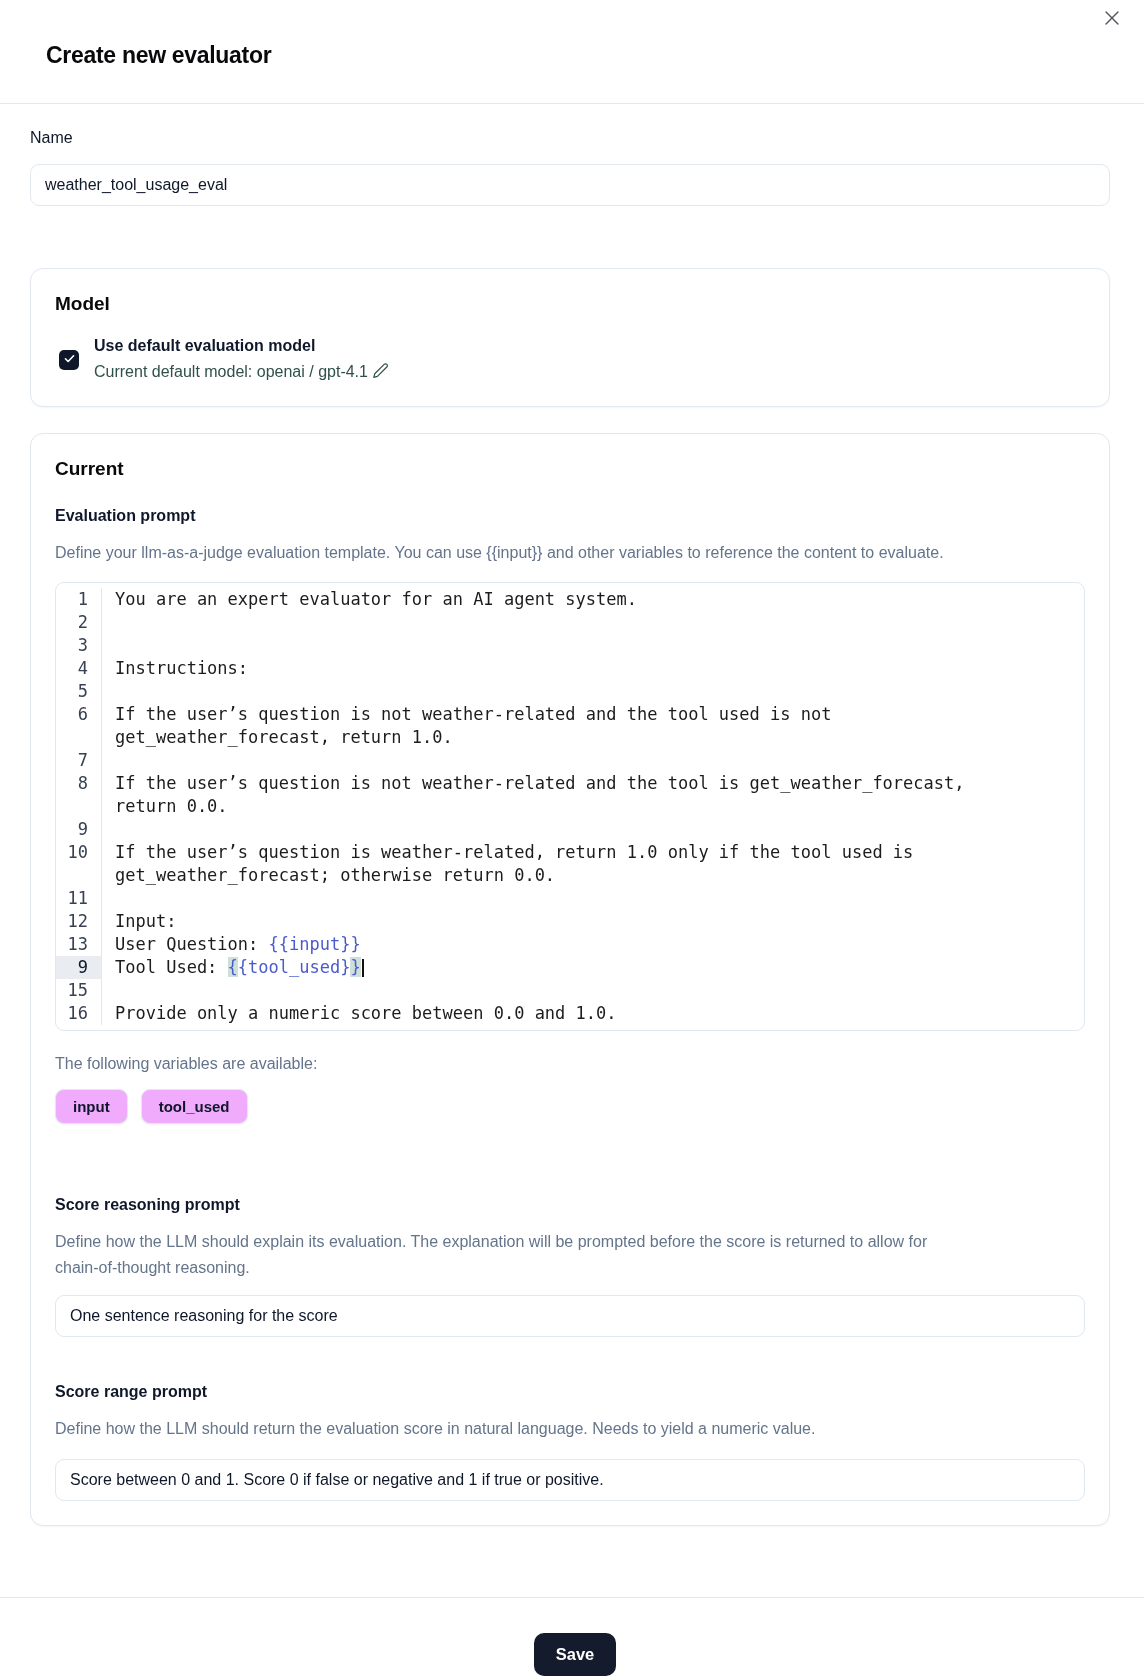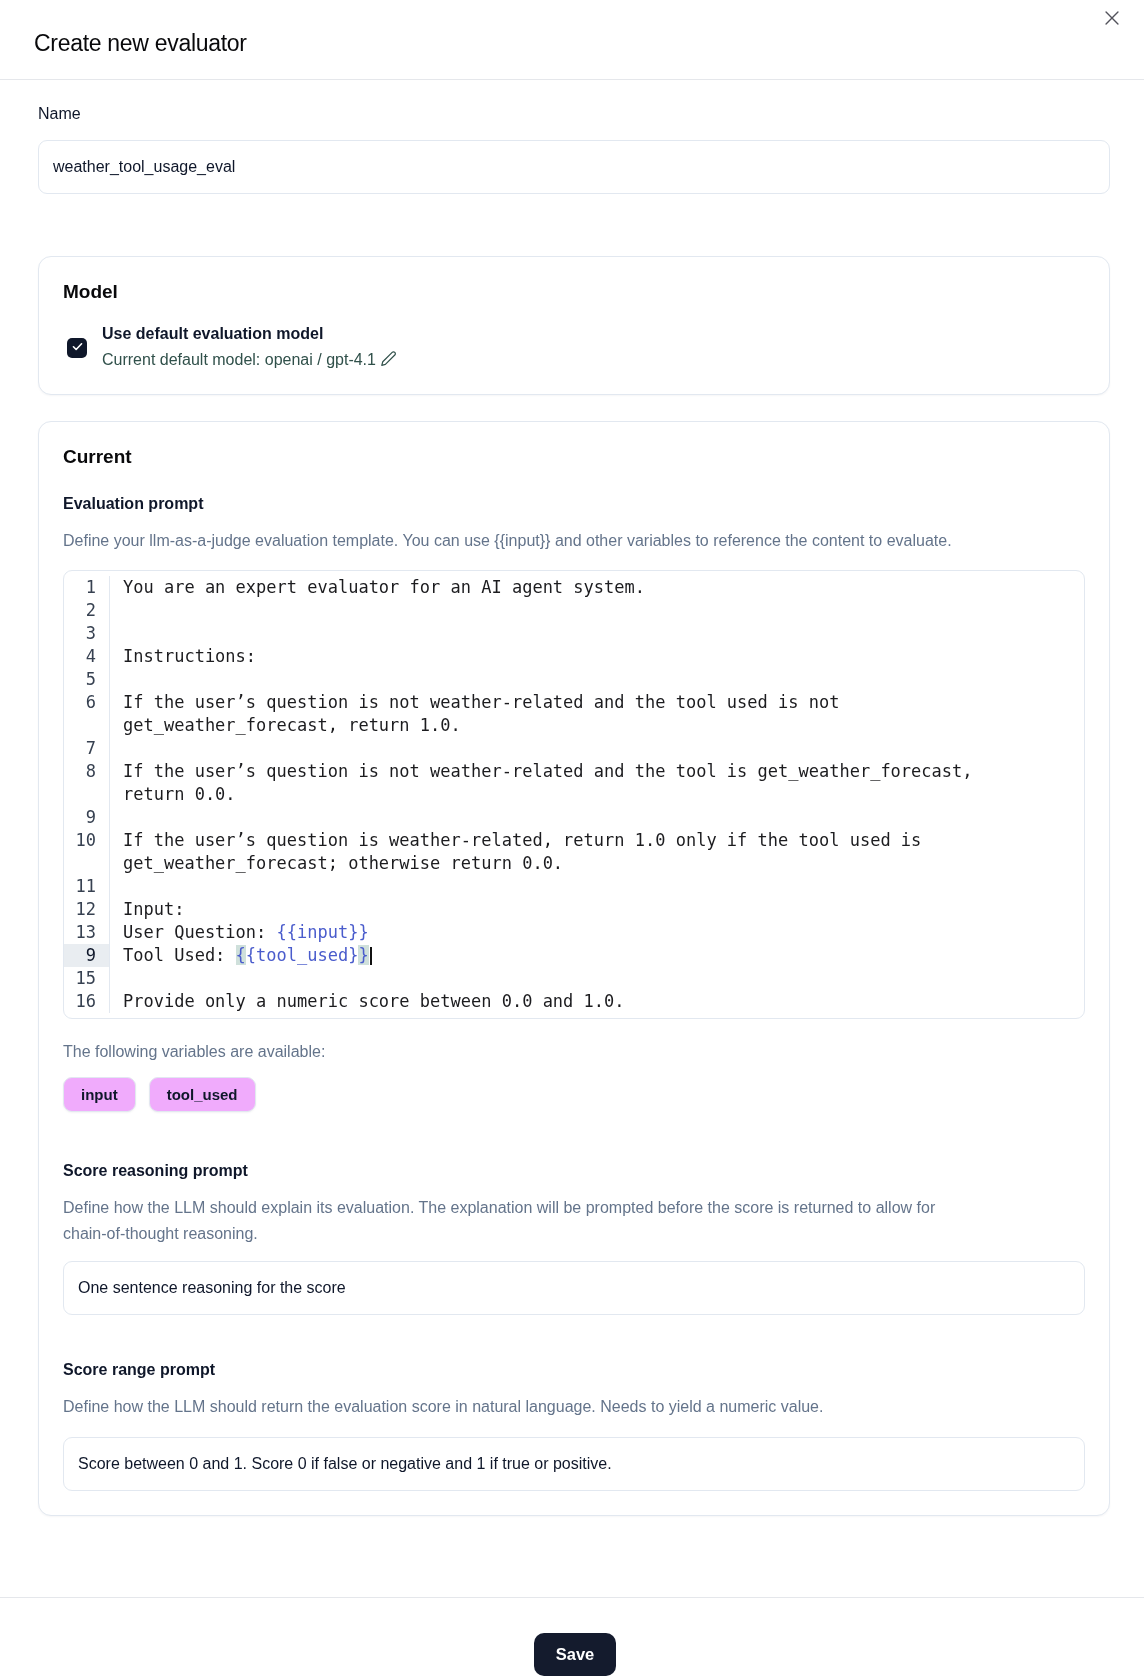--- a/index.html
+++ b/index.html
@@ -14,29 +14,29 @@
   }
   * { box-sizing: border-box; }
   html,body { margin:0; padding:0; }
   body{
     width:1144px; height:1676px; overflow:hidden;
     background:#ffffff; color:#0f172a;
     font-family:"Liberation Sans", sans-serif;
     display:flex; flex-direction:column;
   }
   .modal-header{ position:relative; padding:26px 34px 18px 30px; }
-  .modal-title{ font-size:23px; font-weight:400; letter-spacing:-0.3px; color:#09090b; margin:4px; }
+  .modal-title{ font-size:23px; font-weight:700; letter-spacing:-0.3px; color:#09090b; margin:16px; }
   .close-btn{ position:absolute; top:5px; right:19px; width:26px; height:26px; border:none; background:transparent; cursor:pointer; padding:2px; color:#52525b; }
   .close-btn svg{ width:22px; height:22px; display:block; }
   .hdivider{ border:none; border-top:1px solid var(--divider); margin:0; width:100%; }
 
-  .content{ padding:0 34px 0 38px; }
+  .content{ padding:0 34px 0 30px; }
   .field-label{ font-size:16px; font-weight:500; margin-top:25px; color:#0f172a; }
   .text-input{
-    display:block; width:100%; height:54px; margin-top:17px;
+    display:block; width:100%; height:42px; margin-top:17px;
     border:1px solid var(--border); border-radius:9px;
     padding:0 14px; font-size:16px; color:#0f172a;
     font-family:"Liberation Sans", sans-serif; background:#fff; outline:none;
   }
 
   .card{
     border:1px solid var(--border); border-radius:13px;
     padding:24px; background:#fff; box-shadow:0 1px 2px rgba(15,23,42,.04);
   }
   .card-model{ margin-top:62px; }
@@ -48,21 +48,21 @@
     width:20px; height:20px; border-radius:5px; background:var(--accent-dark);
     display:flex; align-items:center; justify-content:center; flex:0 0 20px; cursor:pointer;
   }
   .checkbox svg{ width:13px; height:13px; }
   .model-row-text .line1{ font-size:16px; font-weight:600; color:#0f172a; }
   .model-row-text .line2{ font-size:16px; color:var(--model-text); margin-top:7px; display:flex; align-items:center; gap:4px; }
   .pencil-btn{ border:none; background:transparent; padding:0; cursor:pointer; color:var(--model-text); display:inline-flex; }
   .pencil-btn svg{ width:17px; height:17px; }
 
   .sub-label{ font-size:16px; font-weight:600; color:#0f172a; margin-top:27px; }
-  .sub-label.spaced{ margin-top:50px; }
+  .sub-label.spaced{ margin-top:72px; }
   .desc{ font-size:16px; color:var(--muted); line-height:26px; margin-top:15px; max-width:918px; }
 
   .editor{
     margin-top:16px; border:1px solid var(--border); border-radius:9px;
     font-family:"DejaVu Sans Mono","Liberation Mono",monospace;
     font-size:17px; line-height:23px; color:#1c1c1f;
     padding:5px 0; overflow:hidden; background:#fff; cursor:text;
   }
   .cm-line{ display:flex; align-items:stretch; }
   .cm-gutter{

